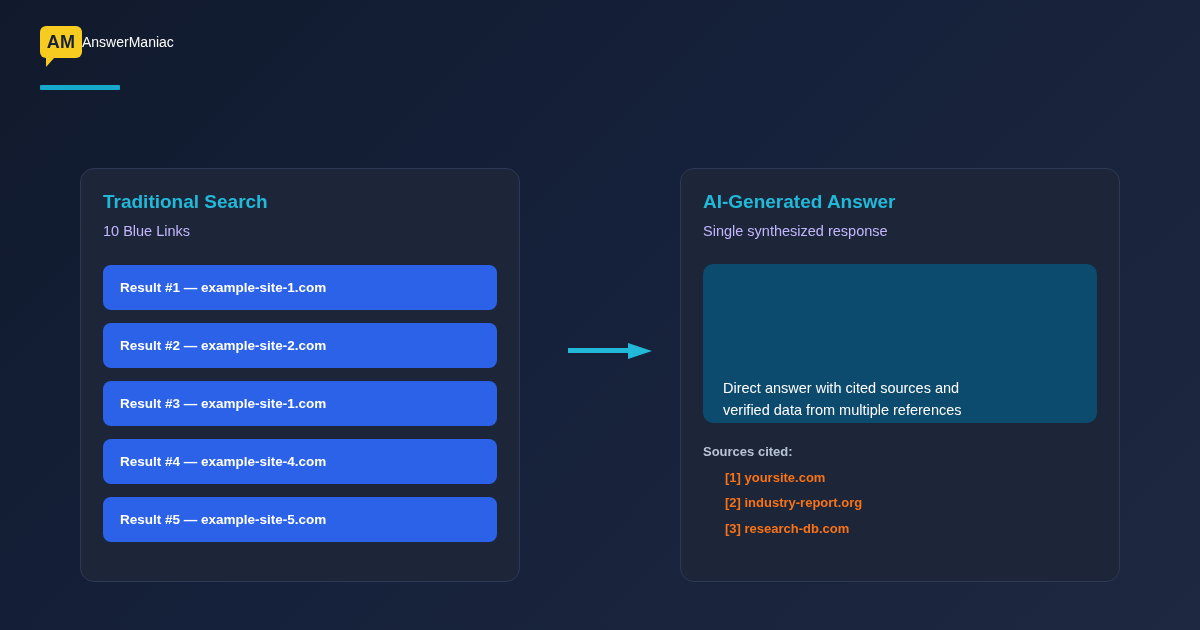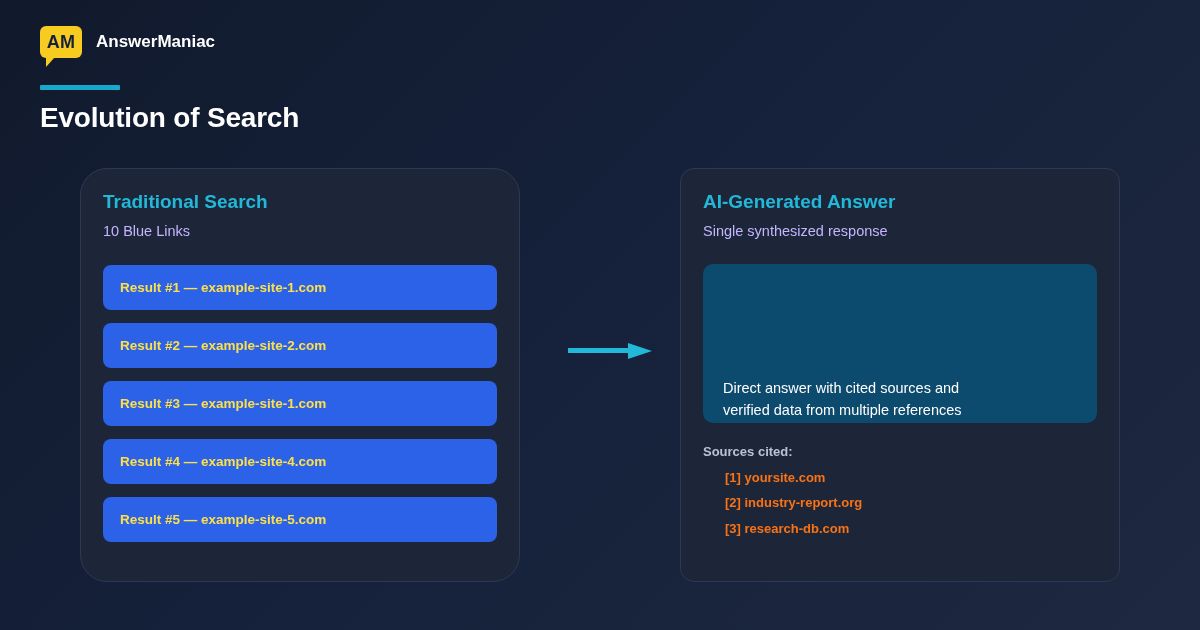--- a/index.html
+++ b/index.html
@@ -53,23 +53,22 @@
     position: absolute;
     left: 6px;
     bottom: -9px;
     width: 0;
     height: 0;
     border-left: 9px solid #f7cb20;
     border-bottom: 10px solid transparent;
   }
 
   #brand-name {
-    margin-left: 14px;
-    font-size: 17px;
-    font-weight: bold;
+    font-size: 14px;
+    font-weight: normal;
     color: #ffffff;
     line-height: 32px;
     white-space: nowrap;
   }
 
   #accent-bar {
     position: absolute;
     left: 0;
     top: 59px;
     width: 80px;
@@ -94,21 +93,21 @@
     position: absolute;
     top: 168px;
     width: 440px;
     height: 414px;
     background: #1d2639;
     border: 1px solid #2c3methodology;
     border: 1px solid #2d3954;
     border-radius: 14px;
     padding: 22px 22px 0 22px;
   }
-  #panel-traditional { left: 80px; border-radius: 27px; }
+  #panel-traditional { left: 80px; }
   #panel-ai { left: 680px; }
 
   .panel-title {
     font-size: 19px;
     font-weight: bold;
     color: #22b8d8;
     line-height: 1.2;
     white-space: nowrap;
   }
   .panel-subtitle {
@@ -128,21 +127,21 @@
     background: #2b62e8;
     border-radius: 8px;
     display: flex;
     align-items: center;
     padding: 0 17px;
     margin-bottom: 13px;
   }
   .result-pill-label {
     font-size: 13.5px;
     font-weight: bold;
-    color: #fde047;
+    color: #ffffff;
     white-space: nowrap;
   }
 
   
   #answer-box {
     margin-top: 24px;
     height: 159px;
     background: #0c4a6e;
     border-radius: 10px;
     position: relative;
@@ -212,21 +211,20 @@
   <div id="brand-row">
     <div id="logo-bubble">
       <span id="logo-bubble-text">AM</span>
       <span id="logo-tail"></span>
     </div>
     <div id="brand-name">AnswerManiac</div>
   </div>
 
   <div id="accent-bar"></div>
 
-  <h1 id="page-title">Evolution of Search</h1>
 </div>
 
 <div class="panel" id="panel-traditional">
   <div class="panel-title">Traditional Search</div>
   <div class="panel-subtitle">10 Blue Links</div>
 
   <div id="result-list">
     <div class="result-pill">
       <span class="result-pill-label">Result #1 — example-site-1.com</span>
     </div>

